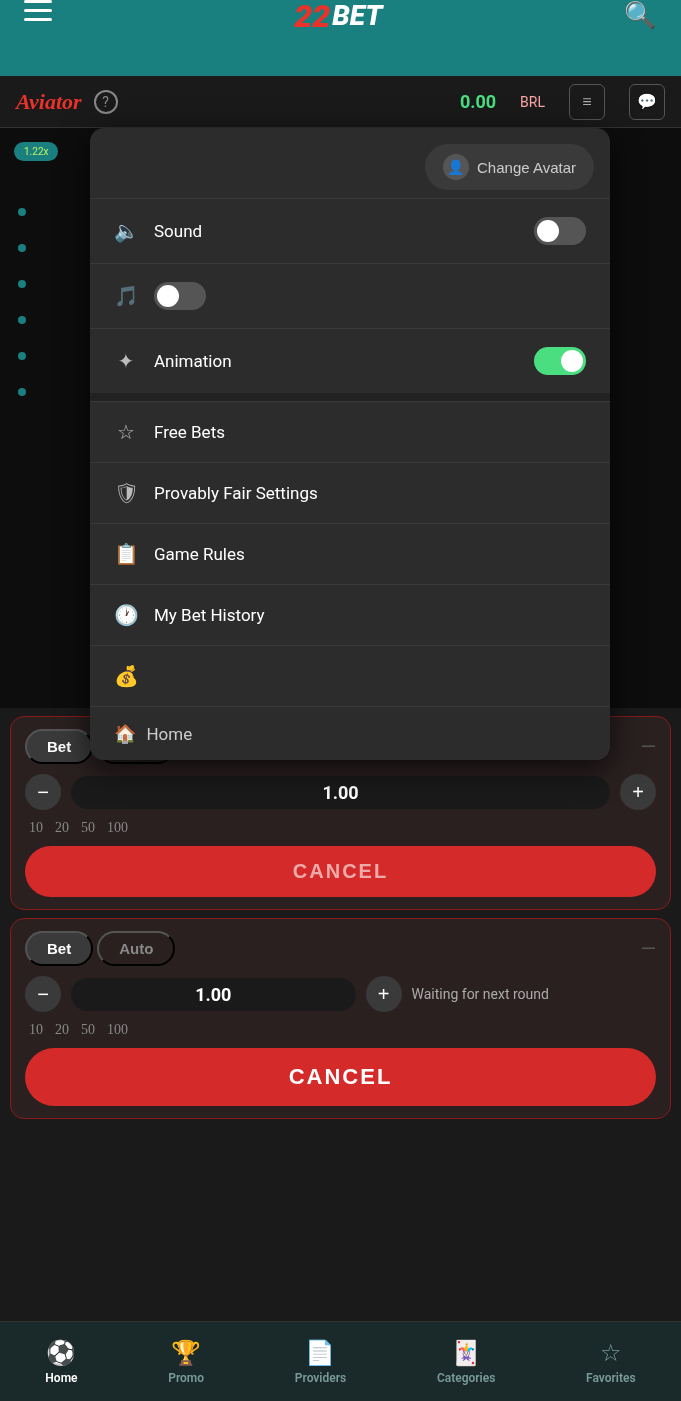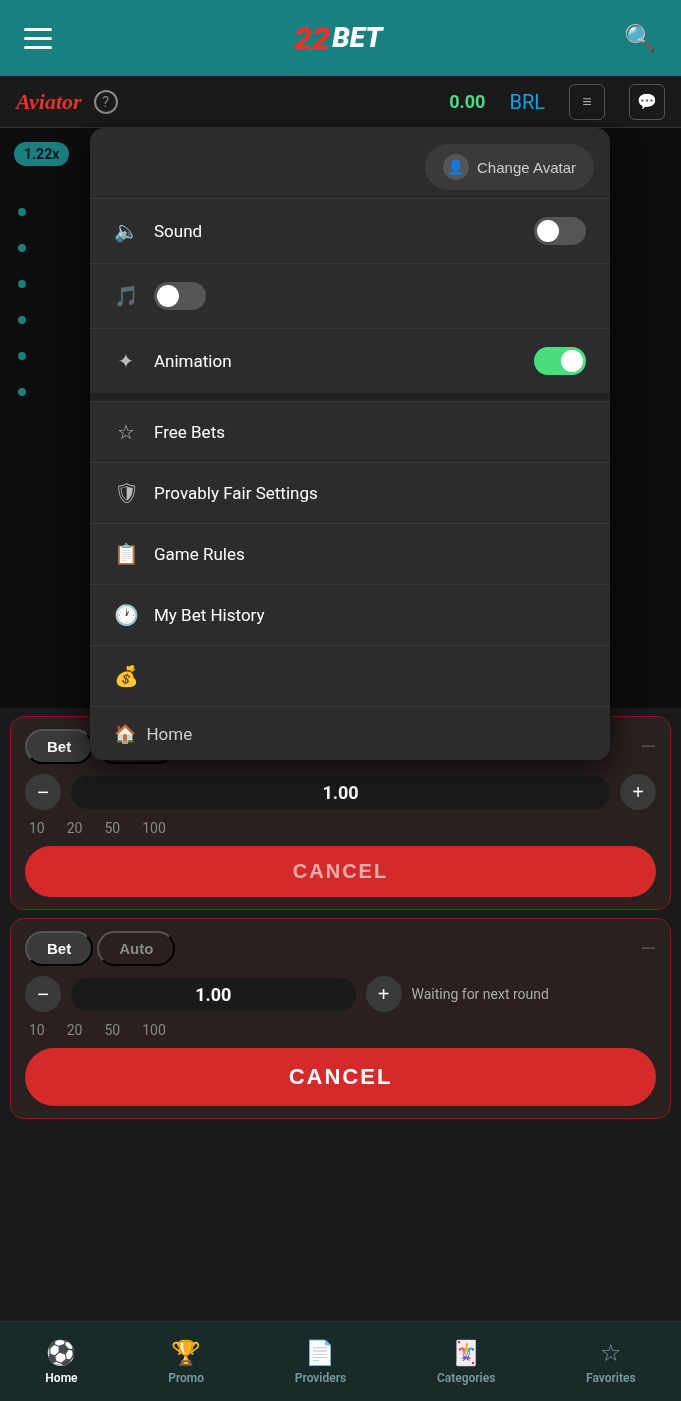--- a/index.html
+++ b/index.html
@@ -11,21 +11,21 @@
       font-family: -apple-system, BlinkMacSystemFont, 'Segoe UI', Roboto, sans-serif;
       position: relative;
       overflow-x: hidden;
     }
 
     
     .top-nav {
       background: #1a7f7f;
       height: 76px;
       display: flex;
-      align-items: center;
+      align-items: flex-start;
       justify-content: space-between;
       padding: 0 24px;
       position: relative;
       z-index: 10;
     }
     .nav-hamburger {
       display: flex; flex-direction: column; gap: 6px; cursor: pointer;
     }
     .nav-hamburger span {
       display: block; width: 28px; height: 3px; background: white; border-radius: 2px;
@@ -64,40 +64,40 @@
       color: #888; font-size: 14px; cursor: pointer;
     }
     .balance-area {
       margin-left: auto;
       display: flex; align-items: center; gap: 24px;
     }
     .balance-amount {
       color: #4ade80; font-size: 18px; font-weight: 700;
     }
     .balance-currency {
-      color: #0ea5e9; font-size: 20px;
+      color: #fca5a5; font-size: 14px;
     }
     .menu-icon-btn, .chat-icon-btn {
       width: 36px; height: 36px;
       border: 1px solid #555; border-radius: 6px;
       display: flex; align-items: center; justify-content: center;
       color: #aaa; cursor: pointer; font-size: 16px;
     }
 
     
     .game-canvas {
       background: #0d0d0d;
       height: 580px;
       position: relative;
       overflow: hidden;
     }
     .multiplier-badge {
       position: absolute; top: 14px; left: 14px;
-      background: #1a7f7f; color: #0f172a; padding: 4px 10px;
-      border-radius: 20px; font-size: 14px; font-weight: 700;
+      background: #1a7f7f; color: #bef264; padding: 4px 10px;
+      border-radius: 20px; font-size: 10px; font-weight: 400;
       z-index: 2;
     }
     
     .dots-left {
       position: absolute; left: 18px; top: 80px;
       display: flex; flex-direction: column; gap: 28px;
     }
     .dot {
       width: 8px; height: 8px; border-radius: 50%; background: #1a7f7f;
     }
@@ -142,21 +142,21 @@
     }
     .amount-display {
       background: #1a1a1a; border-radius: 20px;
       padding: 6px 20px; color: white; font-size: 18px; font-weight: 700;
       flex: 1; text-align: center;
     }
     .waiting-text {
       color: #aaa; font-size: 14px; text-align: left; flex: 1;
     }
     .quick-amounts {
-      display: flex; gap: 14px; flex-wrap: wrap;
+      display: flex; gap: 4px; flex-wrap: wrap; font-family: Liberation Serif, serif;
     }
     .quick-amount {
       color: #888; font-size: 14px; cursor: pointer; padding: 2px 4px;
     }
     .cancel-btn {
       background: #d42a2a;
       border: none; border-radius: 30px;
       color: white; font-size: 22px; font-weight: 900;
       letter-spacing: 2px;
       width: 100%; padding: 16px;

